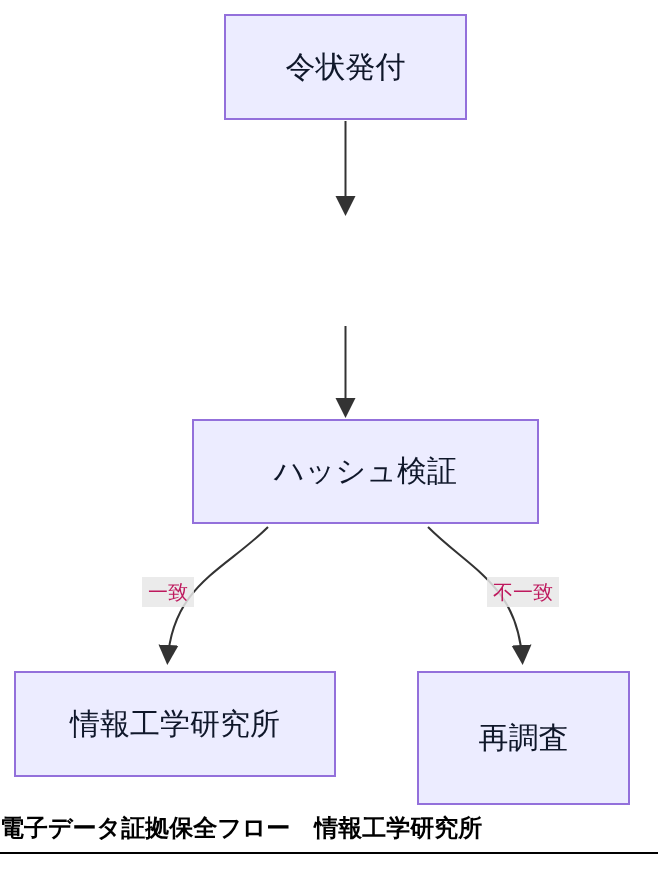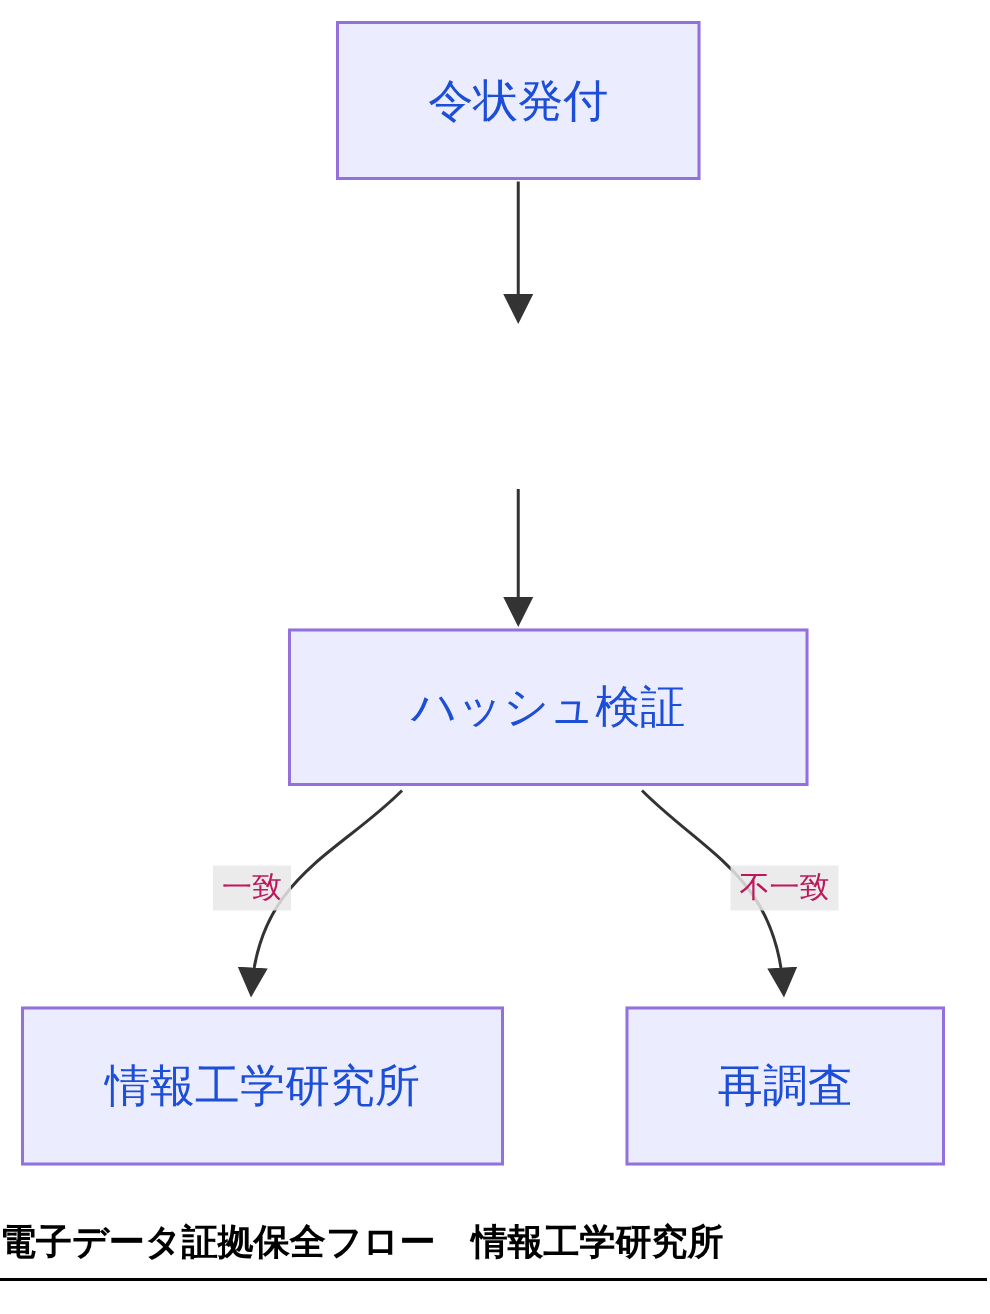--- a/index.html
+++ b/index.html
@@ -23,34 +23,34 @@
     top: 0;
     width: 660px;
     height: 876px;
     pointer-events: none;
   }
   .node {
     position: absolute;
     box-sizing: border-box;
     background: #ECECFF;
     border: 2px solid #9370DB;
-    color: #1d4ed8;
+    color: #0f172a;
     font-size: 30px;
     display: flex;
     align-items: center;
     justify-content: center;
     text-align: center;
     white-space: nowrap;
     z-index: 2;
   }
   .node-warrant  { left: 224px; top: 14px;  width: 243px; height: 106px; }
   .node-acquire  { left: 177px; top: 218px; width: 336px; height: 107px; }
   .node-hash     { left: 192px; top: 419px; width: 347px; height: 105px; }
   .node-evidence { left: 14px;  top: 671px; width: 322px; height: 106px; }
-  .node-reinvest { left: 417px; top: 671px; width: 213px; height: 106px; }
+  .node-reinvest { left: 417px; top: 671px; width: 213px; height: 134px; }
   .edge-label {
     position: absolute;
     transform: translateX(-50%);
     background: rgba(232,232,232,0.85);
     color: #be185d;
     font-size: 20px;
     line-height: 1.2;
     padding: 3px 6px;
     white-space: nowrap;
     z-index: 3;

